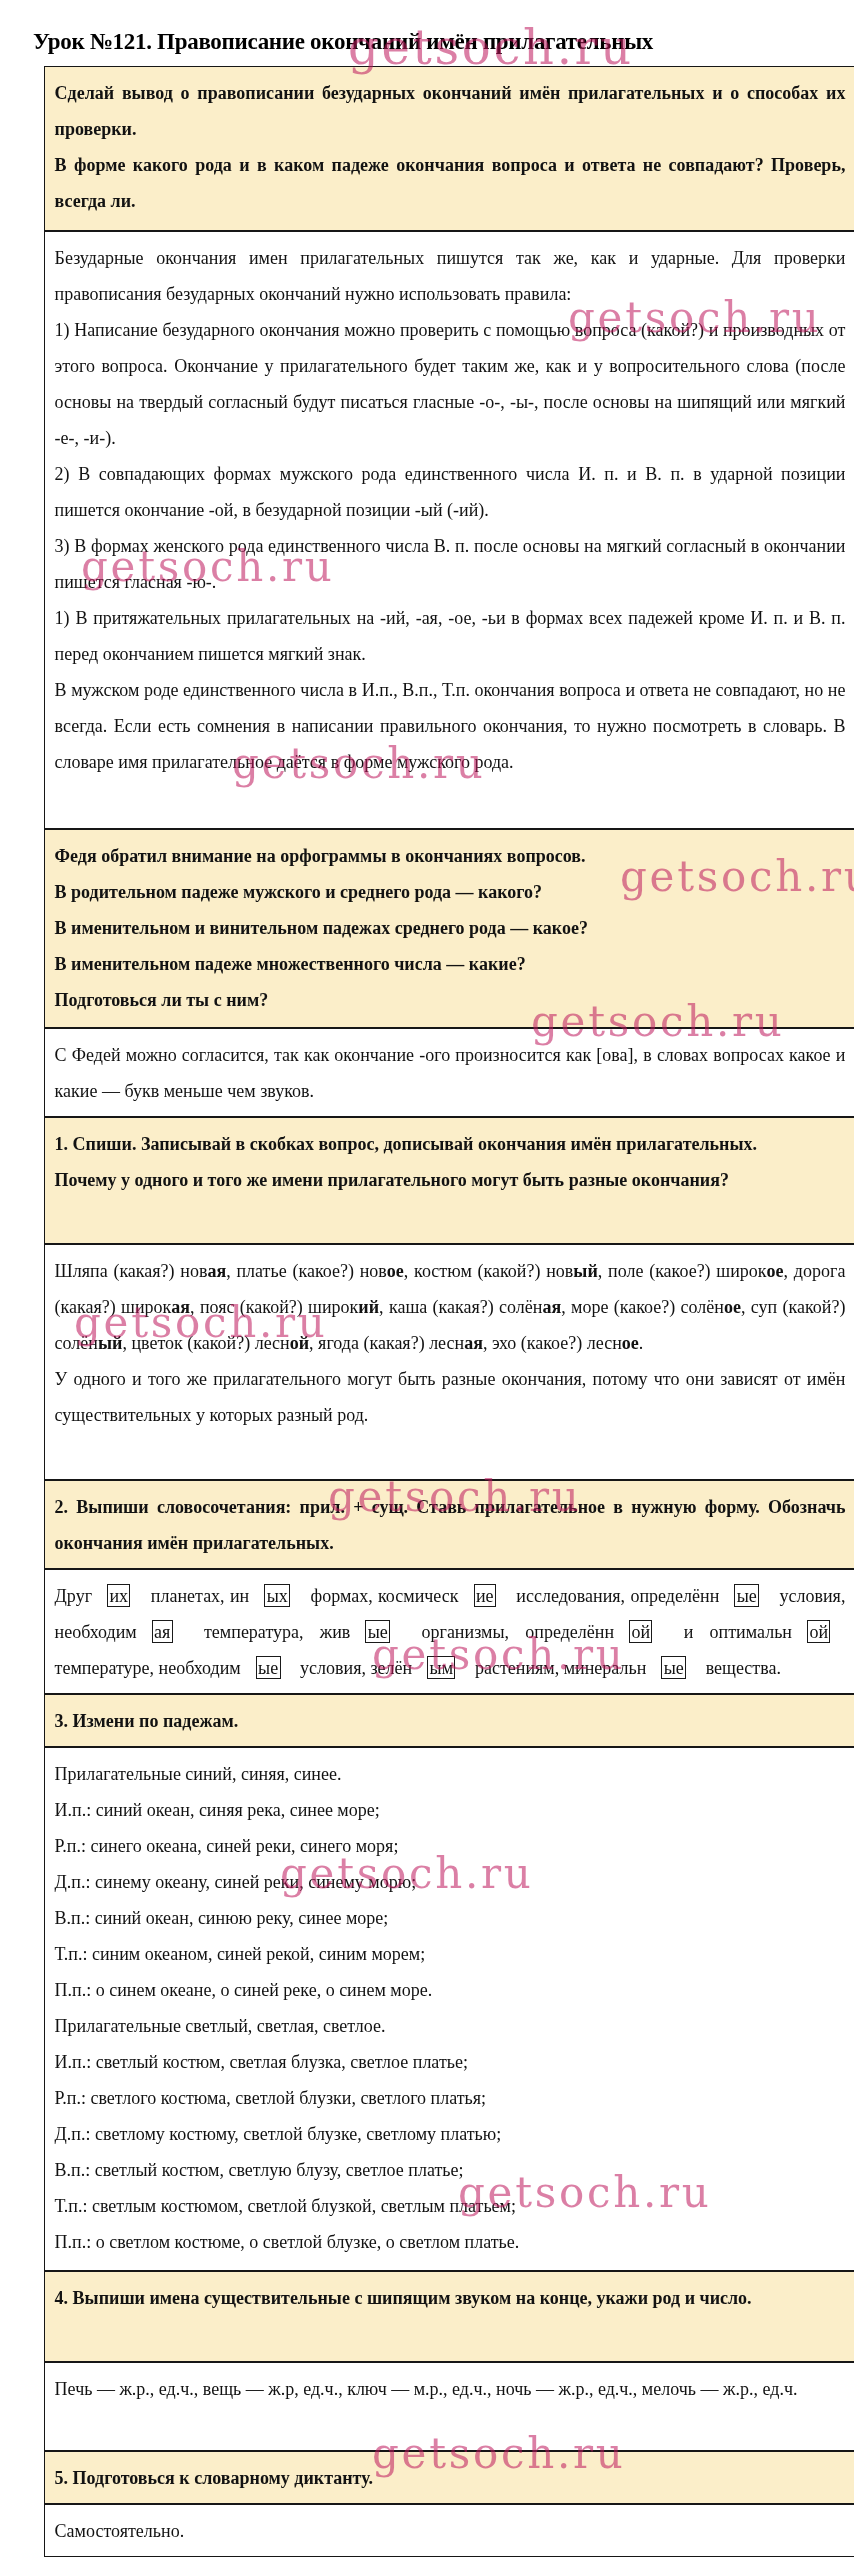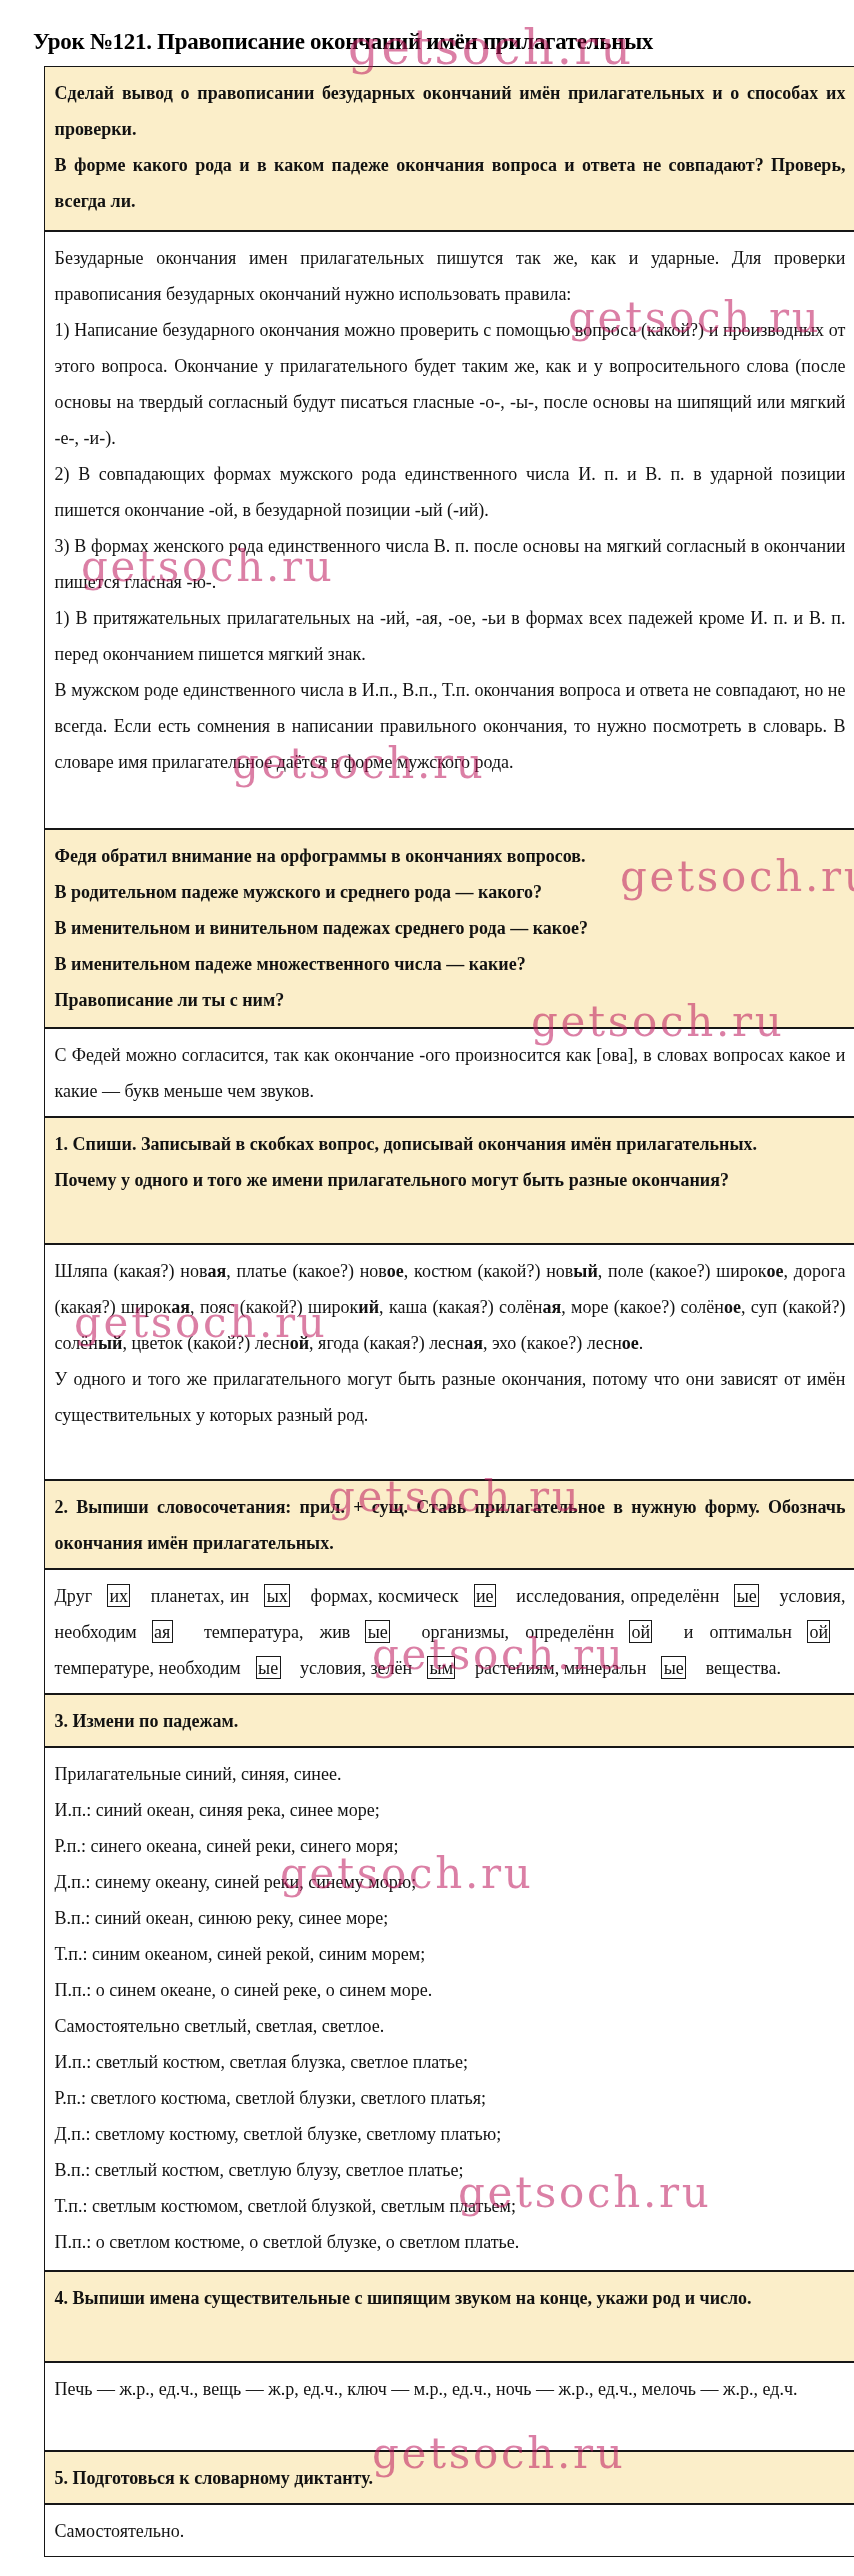--- a/index.html
+++ b/index.html
@@ -102,21 +102,21 @@
       <p>3) В формах женского рода единственного числа В. п. после основы на мягкий согласный в окончании пишется гласная -ю-.</p>
       <p>1) В притяжательных прилагательных на -ий, -ая, -ое, -ьи в формах всех падежей кроме И. п. и В. п. перед окончанием пишется мягкий знак.</p>
       <p>В мужском роде единственного числа в И.п., В.п., Т.п. окончания вопроса и ответа не совпадают, но не всегда. Если есть сомнения в написании правильного окончания, то нужно посмотреть в словарь. В словаре имя прилагательное даётся в форме мужского рода.</p>
     </section>
 
     <section class="row cream r3">
       <p>Федя обратил внимание на орфограммы в окончаниях вопросов.</p>
       <p>В родительном падеже мужского и среднего рода — какого?</p>
       <p>В именительном и винительном падежах среднего рода — какое?</p>
       <p>В именительном падеже множественного числа — какие?</p>
-      <p>Правописание ли ты с ним?</p>
+      <p>Подготовься ли ты с ним?</p>
     </section>
 
     <section class="row white r4">
       <p>С Федей можно согласится, так как окончание -ого произносится как [ова], в словах вопросах какое и какие — букв меньше чем звуков.</p>
     </section>
 
     <section class="row cream r5">
       <p>1. Спиши. Записывай в скобках вопрос, дописывай окончания имён прилагательных.</p>
       <p>Почему у одного и того же имени прилагательного могут быть разные окончания?</p>
     </section>
@@ -139,21 +139,21 @@
     </section>
 
     <section class="row white r10">
       <p>Прилагательные синий, синяя, синее.</p>
       <p>И.п.: синий океан, синяя река, синее море;</p>
       <p>Р.п.: синего океана, синей реки, синего моря;</p>
       <p>Д.п.: синему океану, синей реки, синему морю;</p>
       <p>В.п.: синий океан, синюю реку, синее море;</p>
       <p>Т.п.: синим океаном, синей рекой, синим морем;</p>
       <p>П.п.: о синем океане, о синей реке, о синем море.</p>
-      <p>Самостоятельно светлый, светлая, светлое.</p>
+      <p>Прилагательные светлый, светлая, светлое.</p>
       <p>И.п.: светлый костюм, светлая блузка, светлое платье;</p>
       <p>Р.п.: светлого костюма, светлой блузки, светлого платья;</p>
       <p>Д.п.: светлому костюму, светлой блузке, светлому платью;</p>
       <p>В.п.: светлый костюм, светлую блузу, светлое платье;</p>
       <p>Т.п.: светлым костюмом, светлой блузкой, светлым платьем;</p>
       <p>П.п.: о светлом костюме, о светлой блузке, о светлом платье.</p>
     </section>
 
     <section class="row cream r11">
       <p>4. Выпиши имена существительные с шипящим звуком на конце, укажи род и число.</p>

